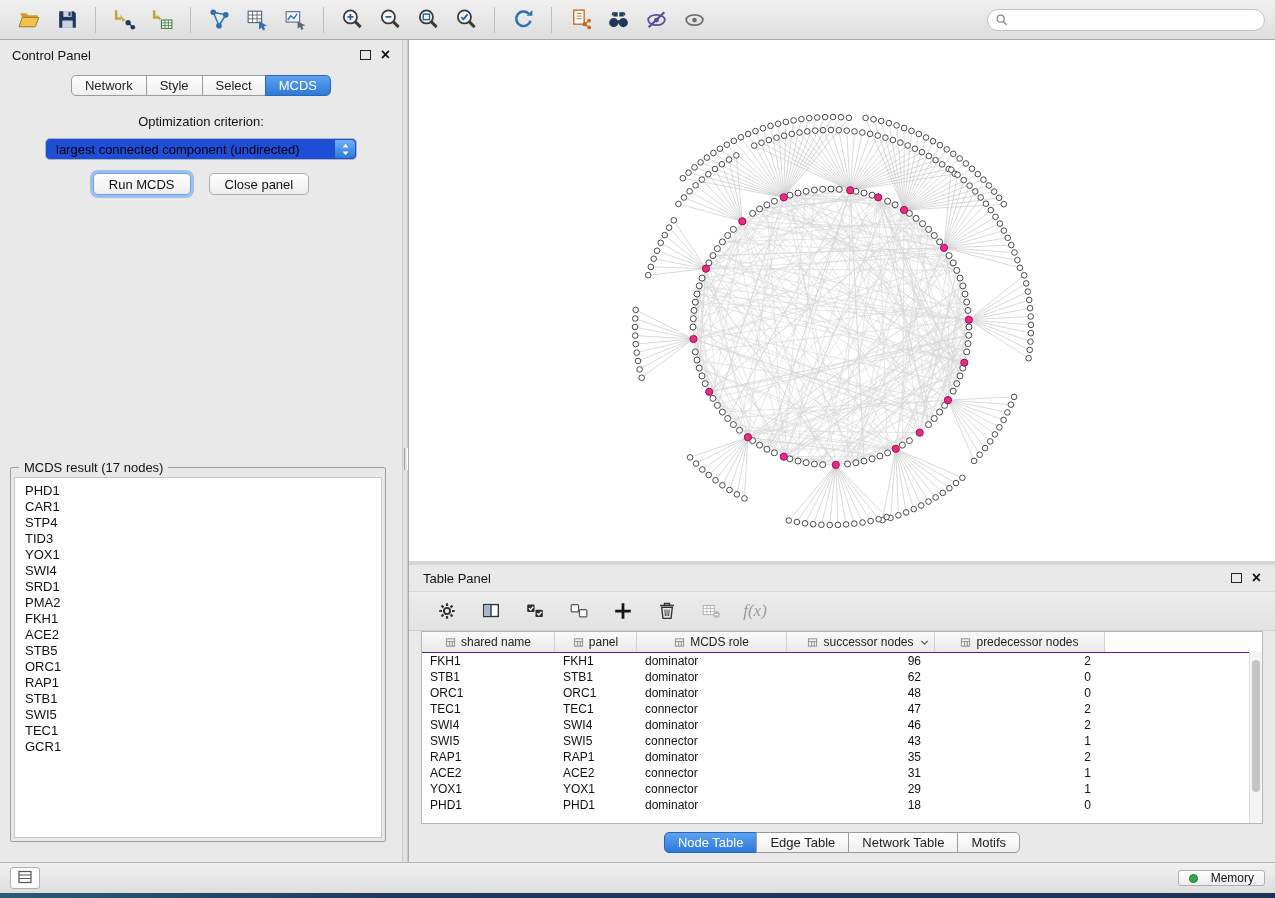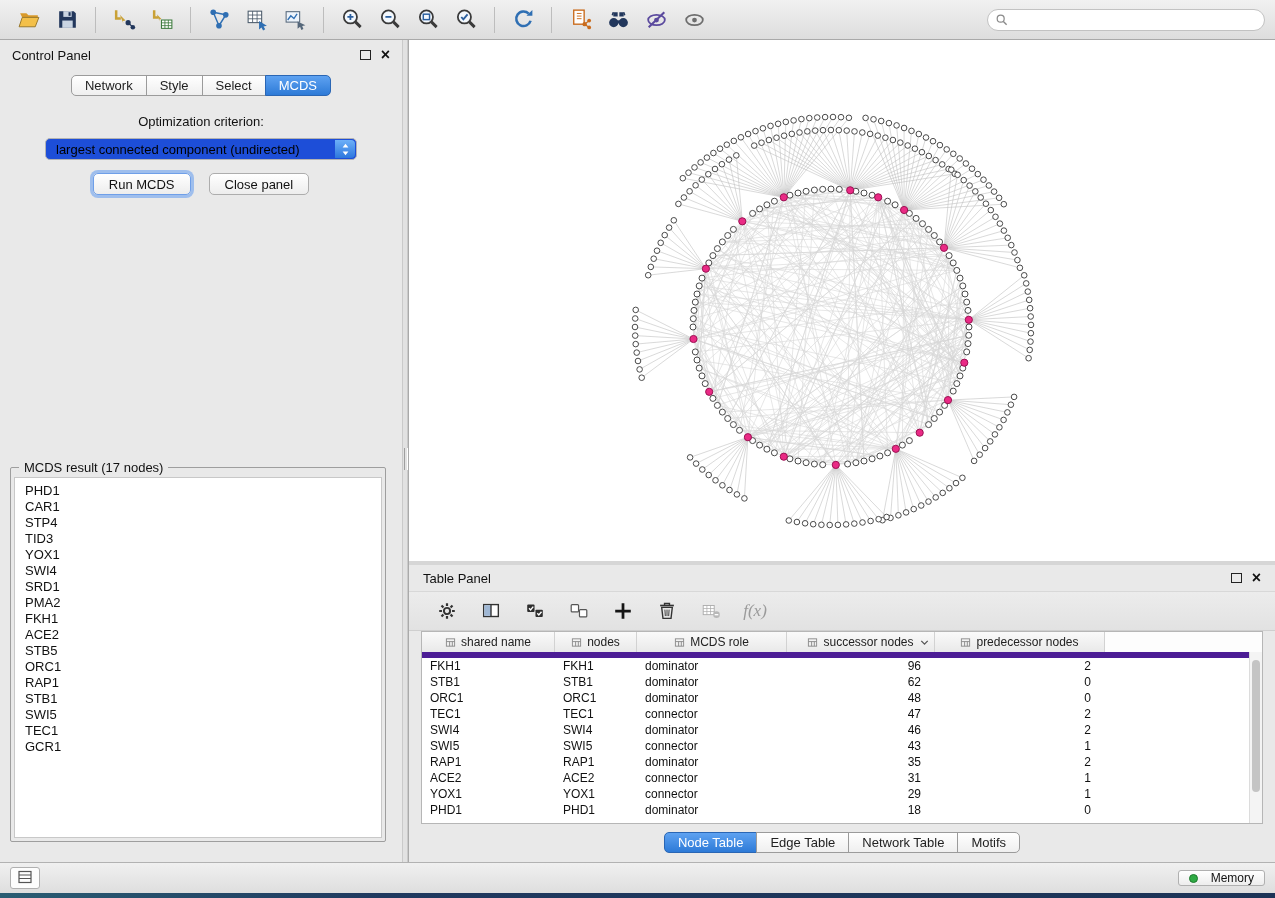--- a/index.html
+++ b/index.html
@@ -66,21 +66,21 @@
 
   
   .table-panel{flex:1;background:#e9e9e9;position:relative;min-height:0;}
   .tp-header{height:26px;display:flex;align-items:center;padding:0 14px;}
   .tp-title{font-size:13px;color:#111;}
   .tp-toolbar{height:38px;display:flex;align-items:center;gap:16px;padding-left:24px;background:linear-gradient(#ececec,#e2e2e2);border-top:1px solid #d8d8d8;border-bottom:1px solid #cfcfcf;}
   .tp-btn{width:28px;height:28px;border:none;background:transparent;border-radius:4px;display:flex;align-items:center;justify-content:center;padding:0;cursor:pointer;}
   .tp-btn svg{width:22px;height:22px;}
   .fx{font-family:"Liberation Serif",serif;font-style:italic;font-size:17px;color:#9a9a9a;}
   .table-wrap{position:absolute;left:12px;right:12px;top:66px;bottom:38px;background:#fff;border:1px solid #b6b6b6;display:flex;flex-direction:column;box-sizing:border-box;}
-  .thead{display:flex;height:20px;flex:0 0 20px;font-size:12px;color:#222;border-bottom:6px solid #4c1d95;}
+  .thead{display:flex;height:20px;flex:0 0 20px;font-size:12px;color:#222;border-bottom:1px solid #4c1d95;}
   .th{display:flex;align-items:center;justify-content:center;gap:5px;border-right:1px solid #d2d2d2;position:relative;background:linear-gradient(#fafafa,#e9e9e9);box-sizing:border-box;cursor:pointer;}
   .th .hicon svg{width:11px;height:11px;display:block;}
   .sort-caret{position:absolute;right:4px;top:5px;}
   .sort-caret svg{width:11px;height:11px;display:block;}
   .th-fill{flex:1;background:#fdfdfd;}
   .tbody{flex:1;overflow:hidden;font-size:12px;color:#111;position:relative;}
   .tr{display:flex;height:16px;align-items:center;}
   .td{padding:0 8px;white-space:nowrap;overflow:hidden;box-sizing:border-box;}
   .td.num{text-align:right;padding-right:14px;}
   .vscroll{position:absolute;right:0;top:20px;bottom:0;width:13px;background:#f4f4f4;border-left:1px solid #dcdcdc;box-sizing:border-box;}
@@ -1192,21 +1192,21 @@
                 </span>
                 <span>shared name</span>
               </div>
               <div class="th" style="width: 82px; flex: 0 0 82px;">
                 <span class="hicon">
                   <svg viewBox="0 0 12 12">
                     <rect x="1.5" y="2" width="9" height="8" fill="none" stroke="#8a8a8a" stroke-width="1"></rect>
                     <path d="M1.5 5h9M5 5v5M8 5v5" stroke="#8a8a8a" stroke-width="1"></path>
                   </svg>
                 </span>
-                <span>nodes</span>
+                <span>panel</span>
               </div>
               <div class="th" style="width: 150px; flex: 0 0 150px;">
                 <span class="hicon">
                   <svg viewBox="0 0 12 12">
                     <rect x="1.5" y="2" width="9" height="8" fill="none" stroke="#8a8a8a" stroke-width="1"></rect>
                     <path d="M1.5 5h9M5 5v5M8 5v5" stroke="#8a8a8a" stroke-width="1"></path>
                   </svg>
                 </span>
                 <span>MCDS role</span>
               </div>

